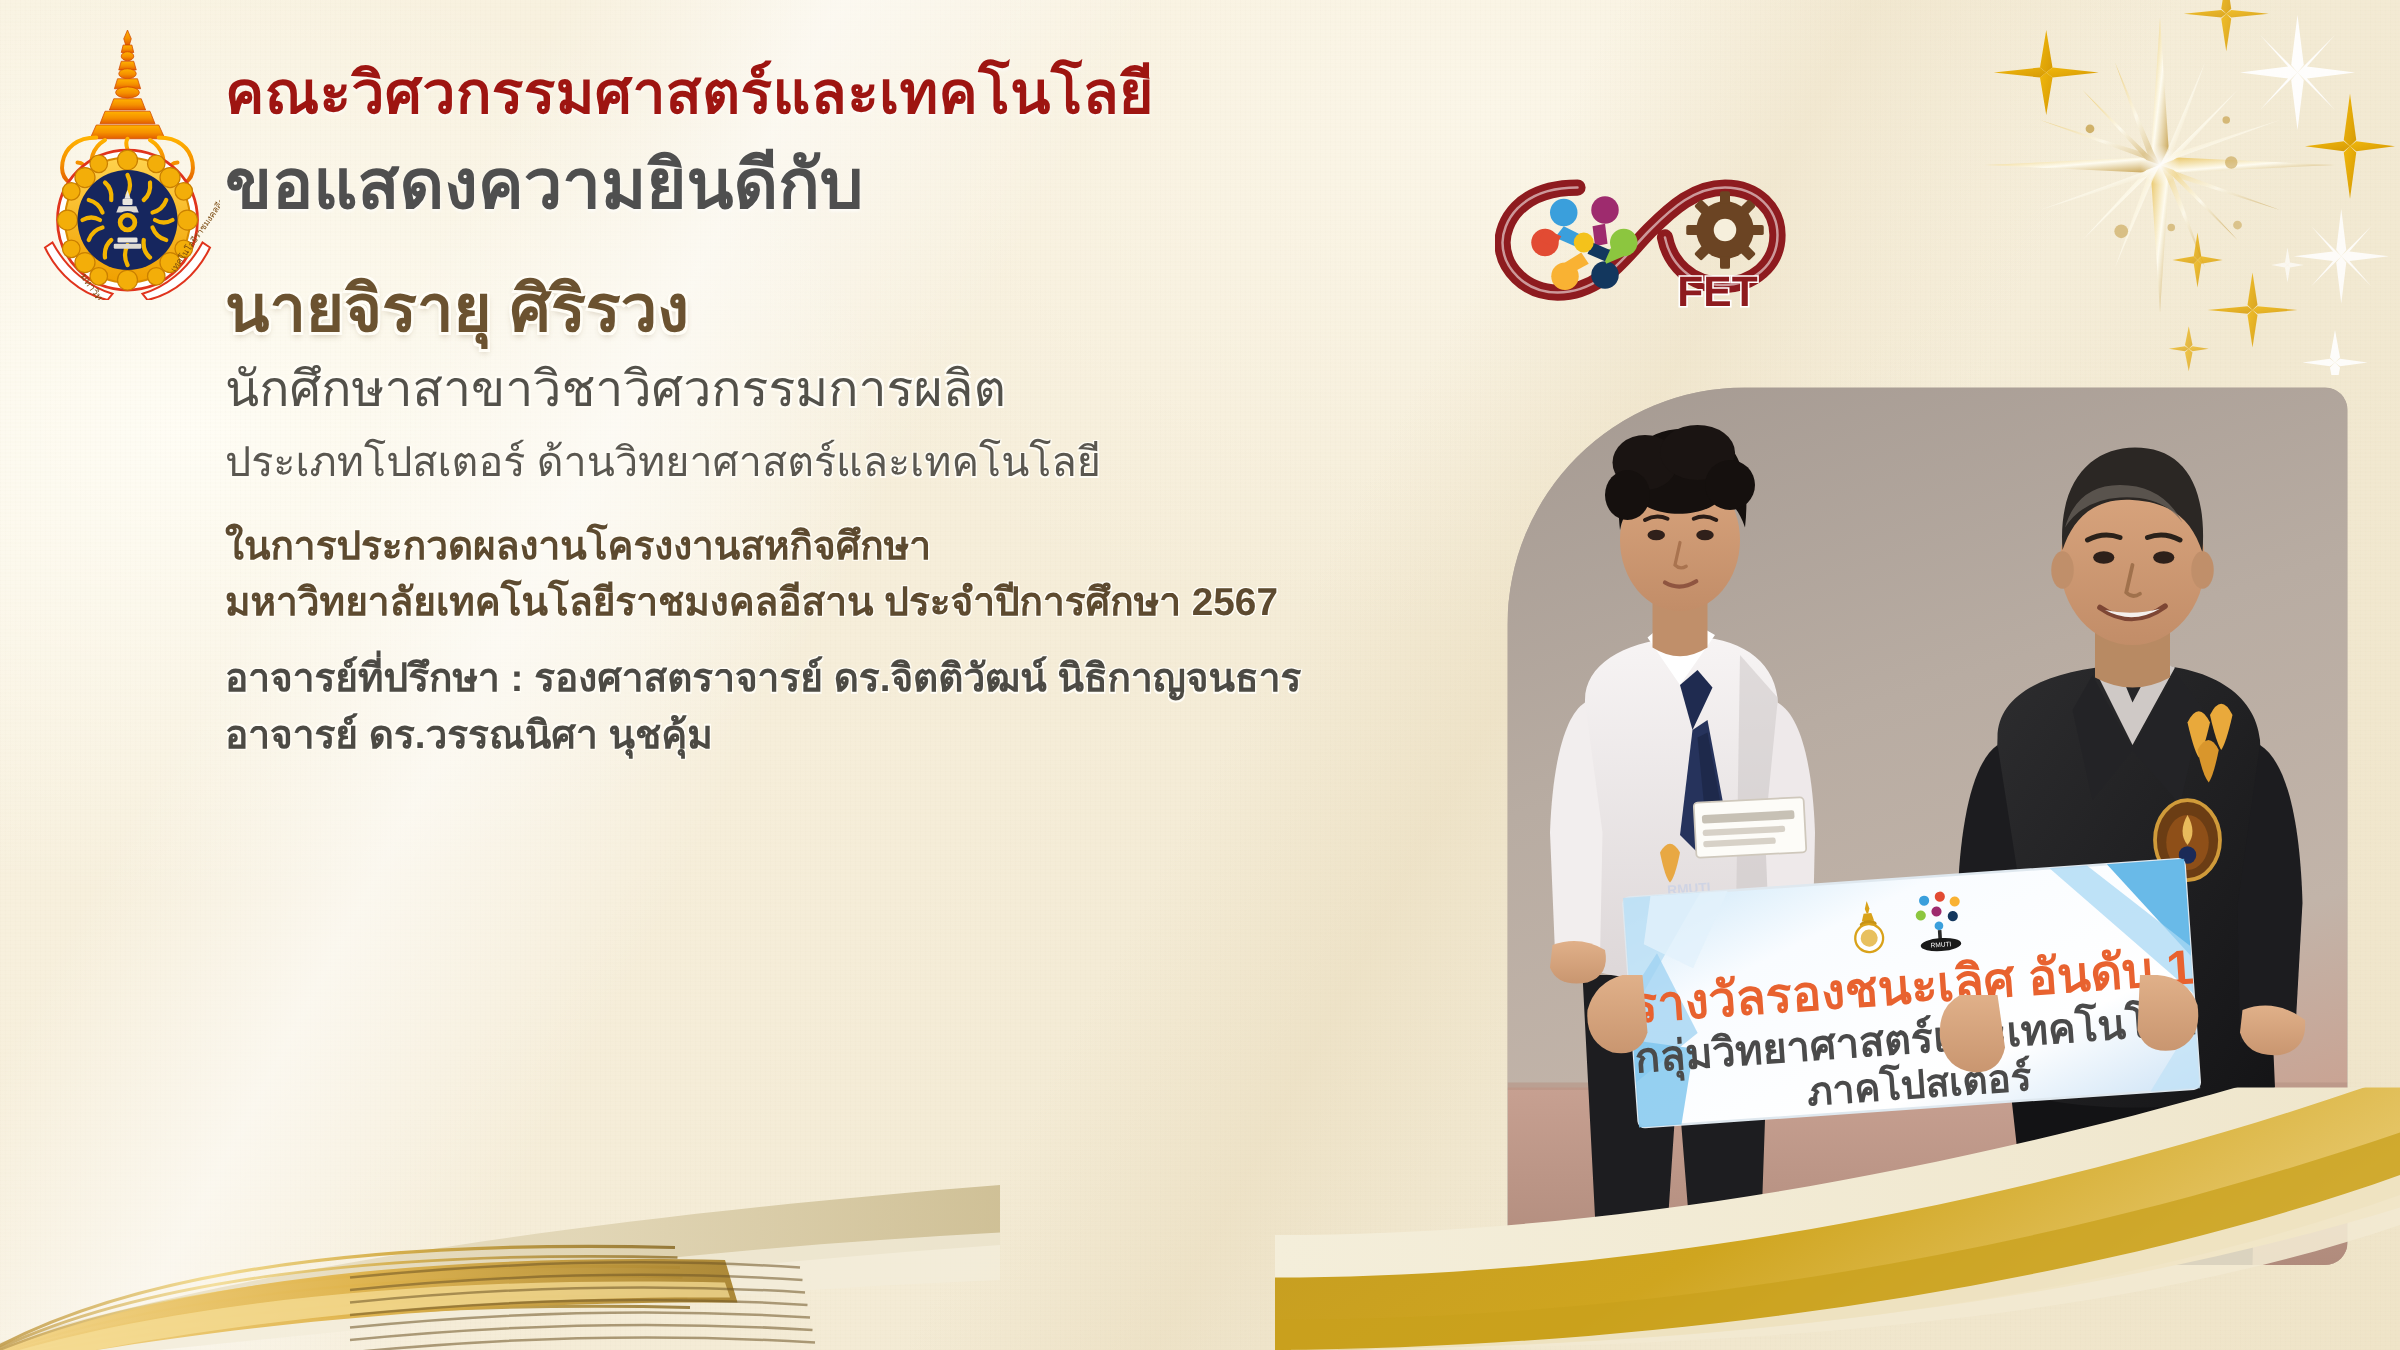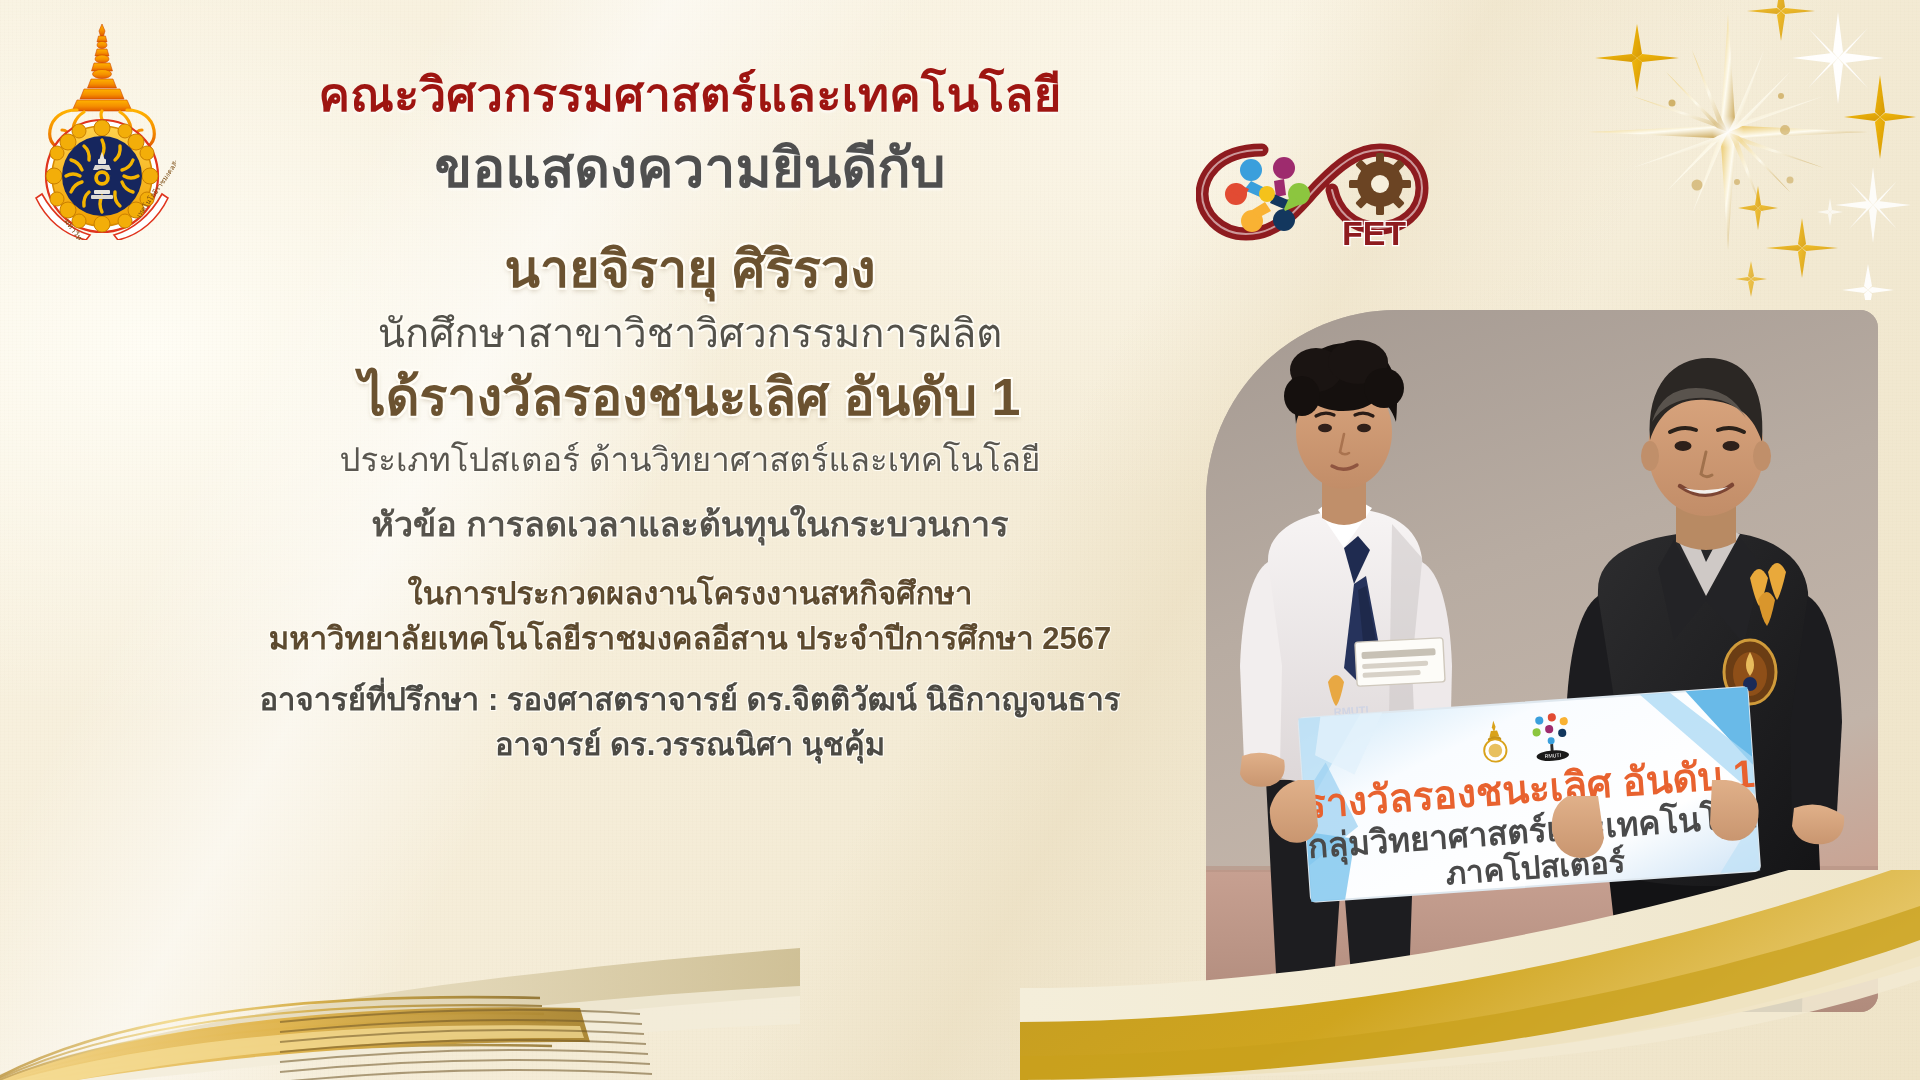--- a/index.html
+++ b/index.html
@@ -44,22 +44,22 @@
   #gold-br{ position:absolute; right:0; bottom:0; width:900px; height:210px; pointer-events:none; }
 
   
   #seal{ position:absolute; left:28px; top:18px; width:148px; height:222px; }
 
   
   #fet{ position:absolute; left:1196px; top:128px; width:236px; height:130px; }
 
   
   #content{
-    position:absolute; left:180px; top:68px; width:1020px;
-    text-align:center;
+    position:absolute; left:180px; top:47px; width:1020px;
+    text-align:left;
   }
   .l1{
     font-size:47px; font-weight:bold; color:#9e1511; letter-spacing:.3px;
     line-height:1.16;
     text-shadow:0 2px 3px rgba(255,255,255,.85);
   }
   .l2{
     font-size:55px; font-weight:bold; color:#4f4f4f;
     line-height:1.3; margin-top:10px;
     text-shadow:0 2px 3px rgba(255,255,255,.85);
@@ -375,25 +375,23 @@
     </g>
     <text x="178" y="117" font-size="34" font-weight="bold" fill="#8e1b1f" stroke="#ffffff" stroke-width="2.5" paint-order="stroke" text-anchor="middle" font-family="'Liberation Sans',sans-serif">FET</text>
   </svg>
 
   <div id="content">
     <div class="l1">คณะวิศวกรรมศาสตร์และเทคโนโลยี</div>
     <div class="l2">ขอแสดงความยินดีกับ</div>
 
     <div class="name">นายจิรายุ ศิริรวง</div>
     <div class="major">นักศึกษาสาขาวิชาวิศวกรรมการผลิต</div>
-    <div class="award">ได้รางวัลรองชนะเลิศ อันดับ 1</div>
     <div class="category">ประเภทโปสเตอร์ ด้านวิทยาศาสตร์และเทคโนโลยี</div>
 
     <div class="topic">
-      <div>หัวข้อ การลดเวลาและต้นทุนในกระบวนการ</div>
     </div>
 
     <div class="event">
       <div>ในการประกวดผลงานโครงงานสหกิจศึกษา</div>
       <div>มหาวิทยาลัยเทคโนโลยีราชมงคลอีสาน ประจำปีการศึกษา 2567</div>
     </div>
 
     <div class="advisor">
       <div>อาจารย์ที่ปรึกษา :  รองศาสตราจารย์ ดร.จิตติวัฒน์ นิธิกาญจนธาร</div>
       <div>อาจารย์ ดร.วรรณนิศา นุชคุ้ม</div>

